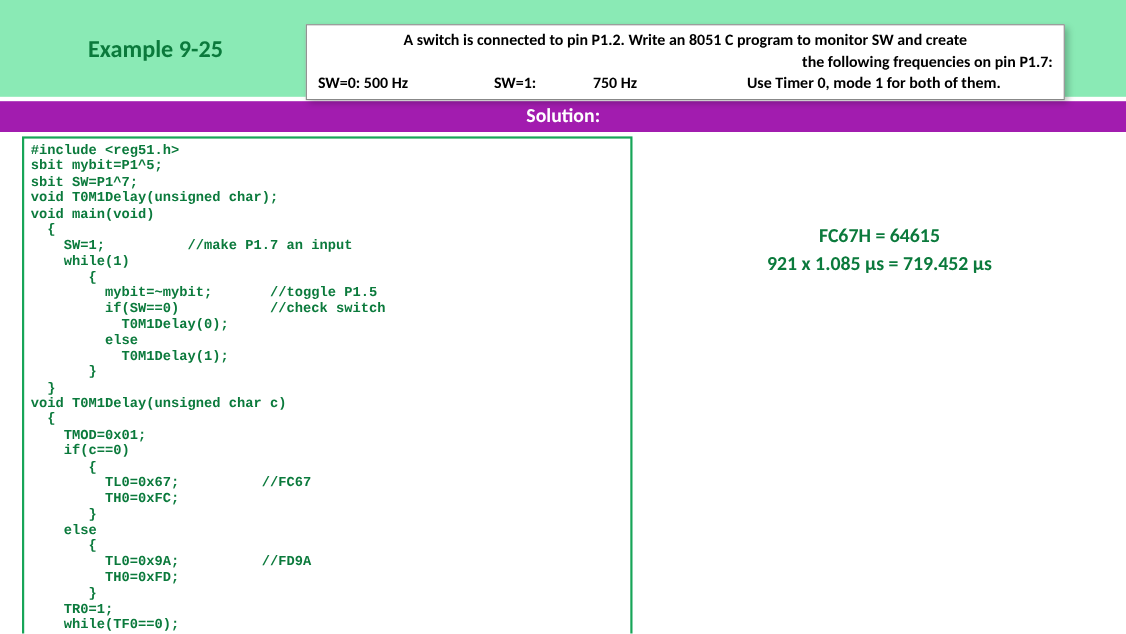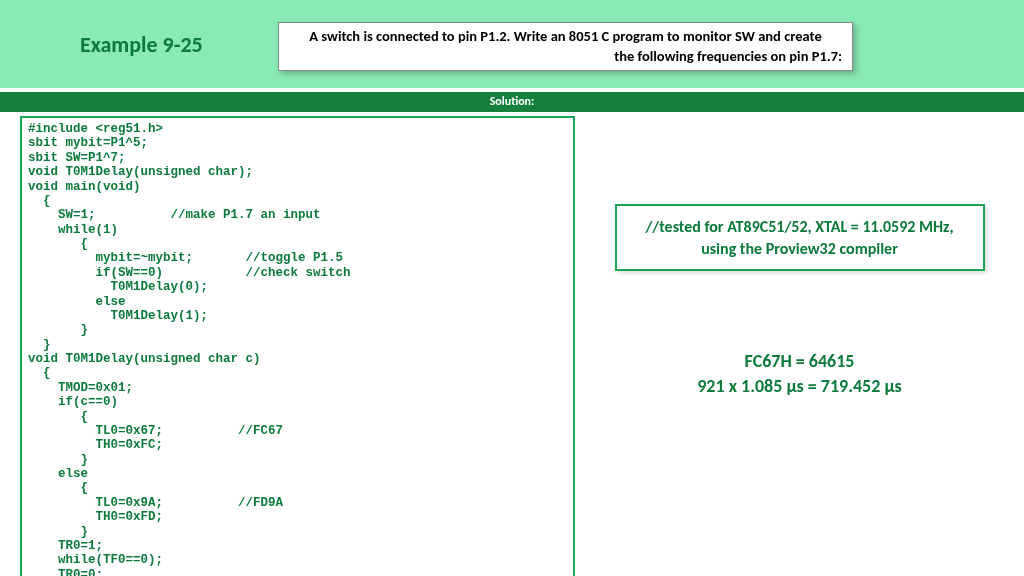--- a/index.html
+++ b/index.html
@@ -22,42 +22,42 @@
     .example-title {
       color: #0b7a3c;
       font-weight: bold;
       font-size: 22px;
       margin-left: 80px;
     }
     .problem-box {
       position: absolute;
       left: 278px;
       top: 22px;
-      width: 575px;
+      width: 690px;
       background: #fff;
       border: 1px solid #888;
       box-shadow: 3px 3px 6px rgba(0,0,0,0.25);
       padding: 4px 10px 4px 10px;
       font-size: 14.5px;
       font-weight: bold;
       color: #000;
       line-height: 1.35;
     }
     .problem-line1 { text-align: center; }
     .problem-line2 { text-align: right; }
     .problem-line3 { display: flex; }
     .pl3a { flex: 0 0 160px; }
     .pl3b { flex: 0 0 90px; }
     .pl3c { flex: 0 0 140px; }
     .pl3d { flex: 1; text-align: left; }
     .solution-bar {
-      background: #15803d;
+      background: #a21caf;
       color: #fff;
       font-weight: bold;
-      font-size: 12px;
+      font-size: 18px;
       text-align: center;
       padding: 2px 0 4px 0;
       margin-top: 2px;
       border-top: 2px solid #fff;
     }
     .content-area {
       display: flex;
       padding: 4px 20px 0 20px;
       gap: 20px;
     }
@@ -101,20 +101,26 @@
     }
   </style>
 </head>
 <body>
 
 <div class="header-band">
   <div class="example-title">Example 9-25</div>
   <div class="problem-box">
     <div class="problem-line1">A switch is connected to pin P1.2.  Write an 8051 C program to monitor SW and create</div>
     <div class="problem-line2">the following frequencies on pin P1.7:</div>
+    <div class="problem-line3">
+      <span class="pl3a">SW=0: 500 Hz</span>
+      <span class="pl3b">SW=1:</span>
+      <span class="pl3c">750 Hz</span>
+      <span class="pl3d">Use Timer 0, mode 1 for both of them.</span>
+    </div>
   </div>
 </div>
 
 <div class="solution-bar">Solution:</div>
 
 <div class="content-area">
   <div class="code-box">#include &lt;reg51.h&gt;
 sbit mybit=P1^5;
 sbit SW=P1^7;
 void T0M1Delay(unsigned char);
@@ -142,22 +148,18 @@
        {
          TL0=0x9A;          //FD9A
          TH0=0xFD;
        }
     TR0=1;
     while(TF0==0);
     TR0=0;
     TF0=0;
   }</div>
   <div class="right-col">
-    <div class="note-box">
-      <div>//tested for AT89C51/52, XTAL = 11.0592 MHz,</div>
-      <div>using the Proview32 compiler</div>
-    </div>
     <div class="calc-block">
       <div>FC67H = 64615</div>
       <div>921 x 1.085 μs = 719.452 μs</div>
     </div>
   </div>
 </div>
 
 </body></html>

